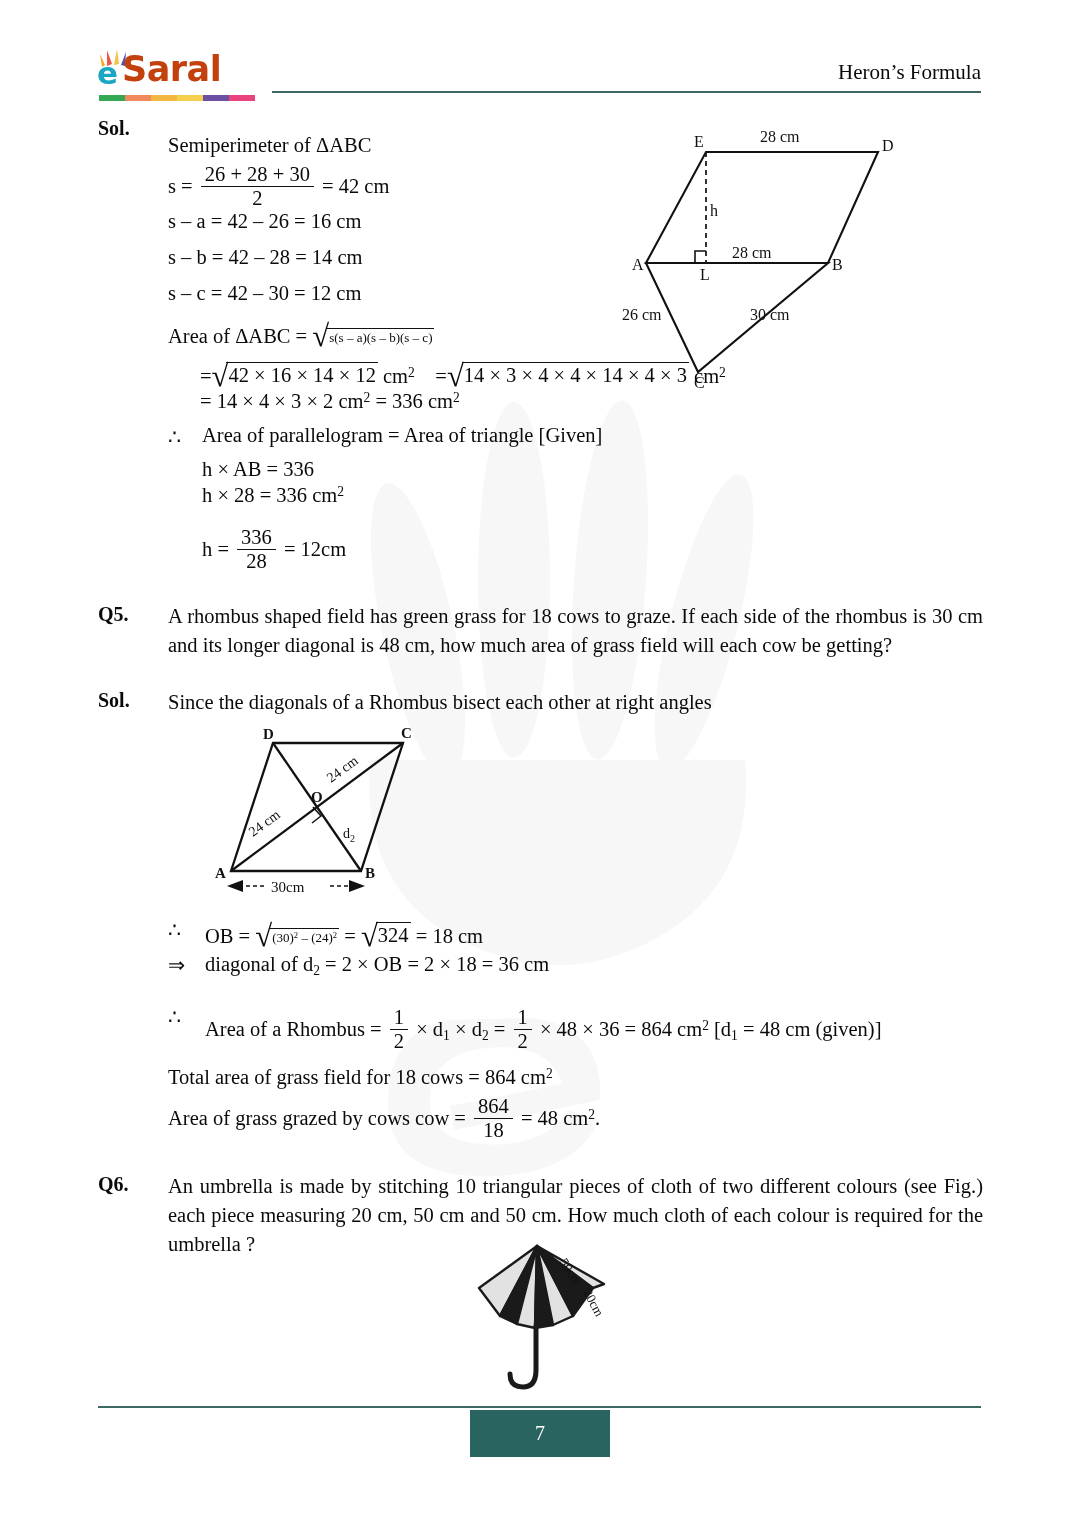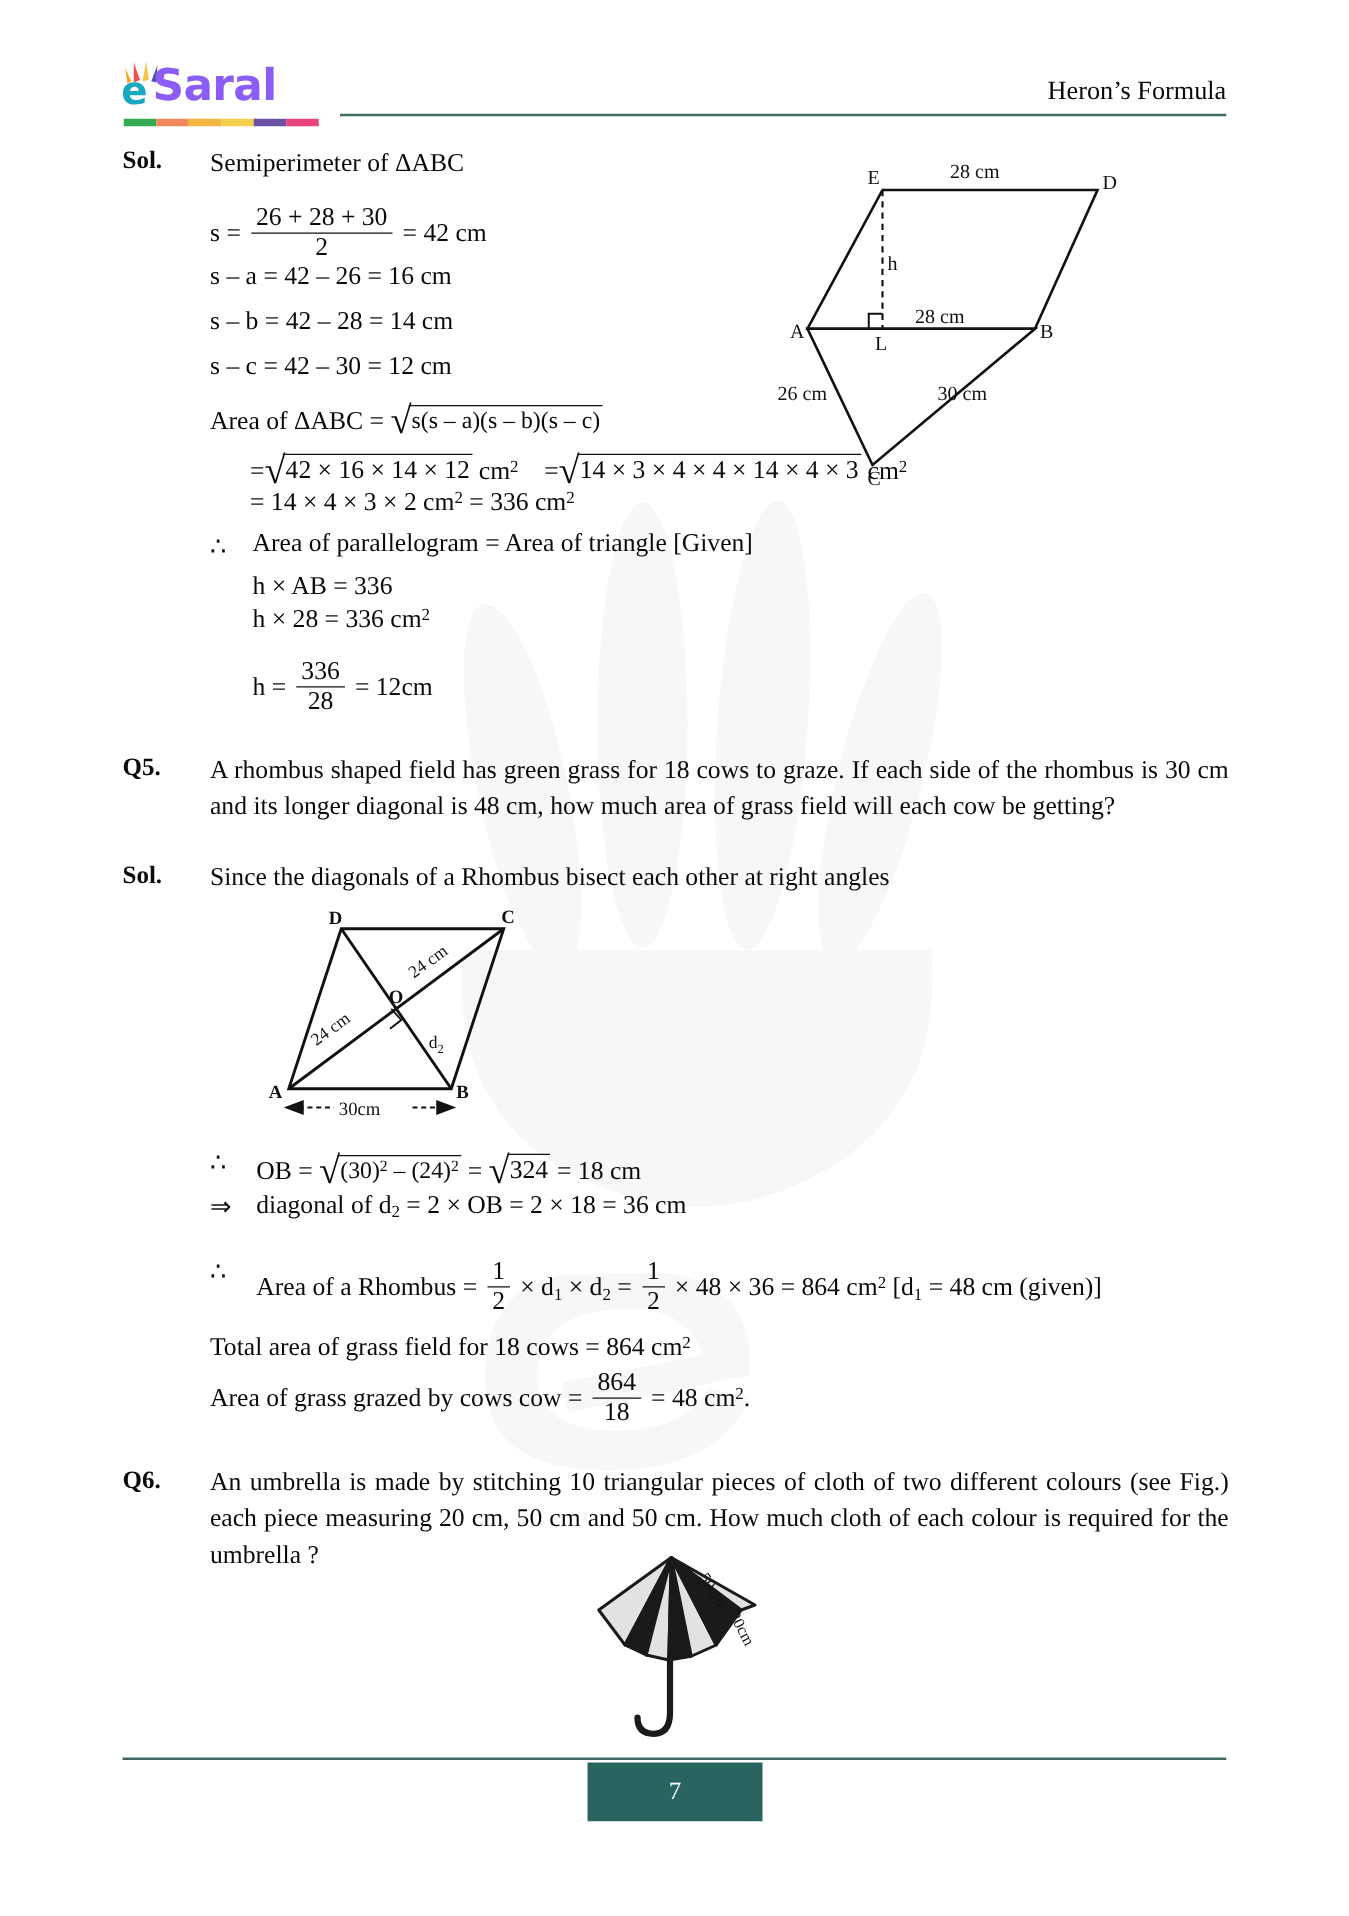--- a/index.html
+++ b/index.html
@@ -40,21 +40,21 @@
     z-index: 3;
   }
   #logo-text {
     position: absolute;
     left: 122px;
     top: 52px;
     font-family: "DejaVu Sans", sans-serif;
     font-size: 35px;
     font-weight: bold;
     letter-spacing: -0.5px;
-    color: #8b5cf6;
+    color: #c2410c;
     line-height: 1;
   }
   #logo-e {
     position: absolute;
     left: 97px;
     top: 58px;
     font-family: "DejaVu Sans", sans-serif;
     font-size: 31px;
     font-weight: bold;
     color: #1aa7c4;
@@ -147,21 +147,21 @@
   .rad { display: inline-block; position: relative; white-space: nowrap; }
   .rad > .sq { font-size: 1.5em; position: relative; top: 3px; }
   .rad > .bar {
     display: inline-block;
     border-top: 1.3px solid #111;
     padding: 1px 2px 0 2px;
     margin-left: -2px;
     position: relative;
     top: -1px;
   }
-  .small { font-size: 19px; }
+  .small { font-size: 13px; }
 
   svg { display: block; overflow: visible; }
 </style>
 </head>
 <body>
 
 <div id="page">
 
   <svg id="watermark" viewBox="0 0 560 840" aria-hidden="true">
     <g fill="#f1f1f1">
@@ -200,21 +200,21 @@
       <rect x="104" y="0" width="26" height="6" fill="#6a4fa3"></rect>
       <rect x="130" y="0" width="26" height="6" fill="#e8437c"></rect>
     </svg>
 
     <div id="header-rule"></div>
     <div id="header-title">Heron’s Formula</div>
   </div>
 
   <div class="blk lbl" style="left:98px; top:117px;">Sol.</div>
 
-  <div class="blk txt" style="left:168px; top:117px;">Semiperimeter of ΔABC</div>
+  <div class="blk txt" style="left:168px; top:131px;">Semiperimeter of ΔABC</div>
 
   <div class="blk math" style="left:168px; top:160px;">
     <span>s =</span>
     <span class="frac">
       <span class="num">26 + 28 + 30</span>
       <span class="den">2</span>
     </span>
     <span>= 42 cm</span>
   </div>
 

